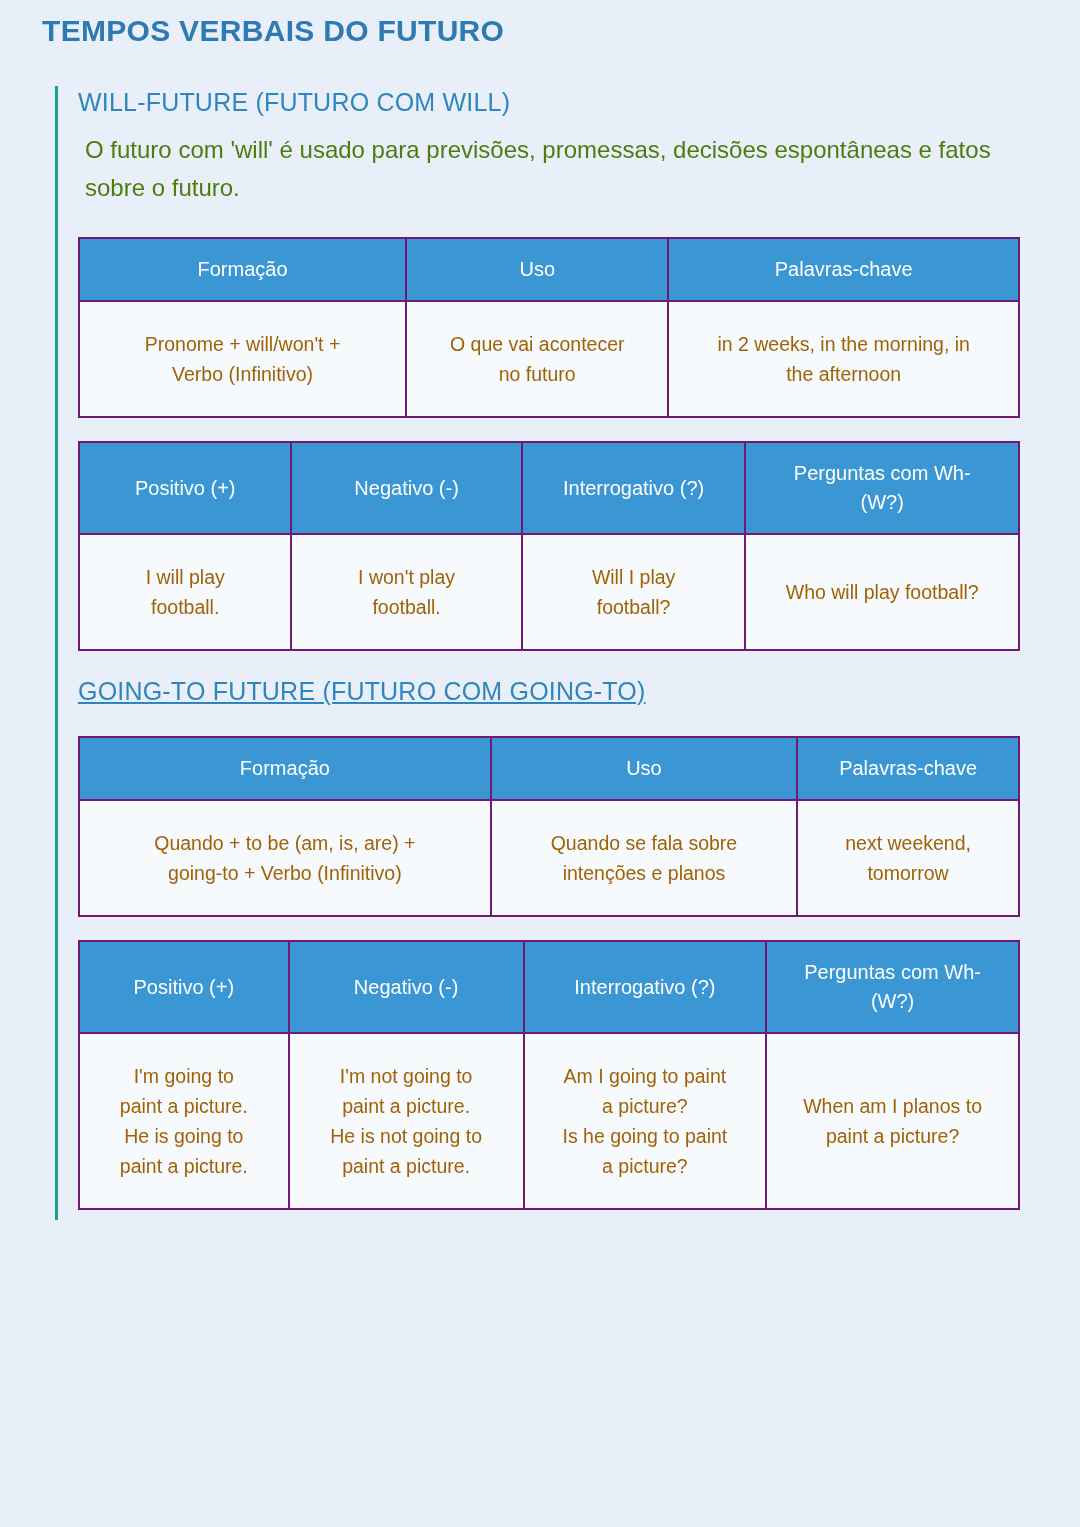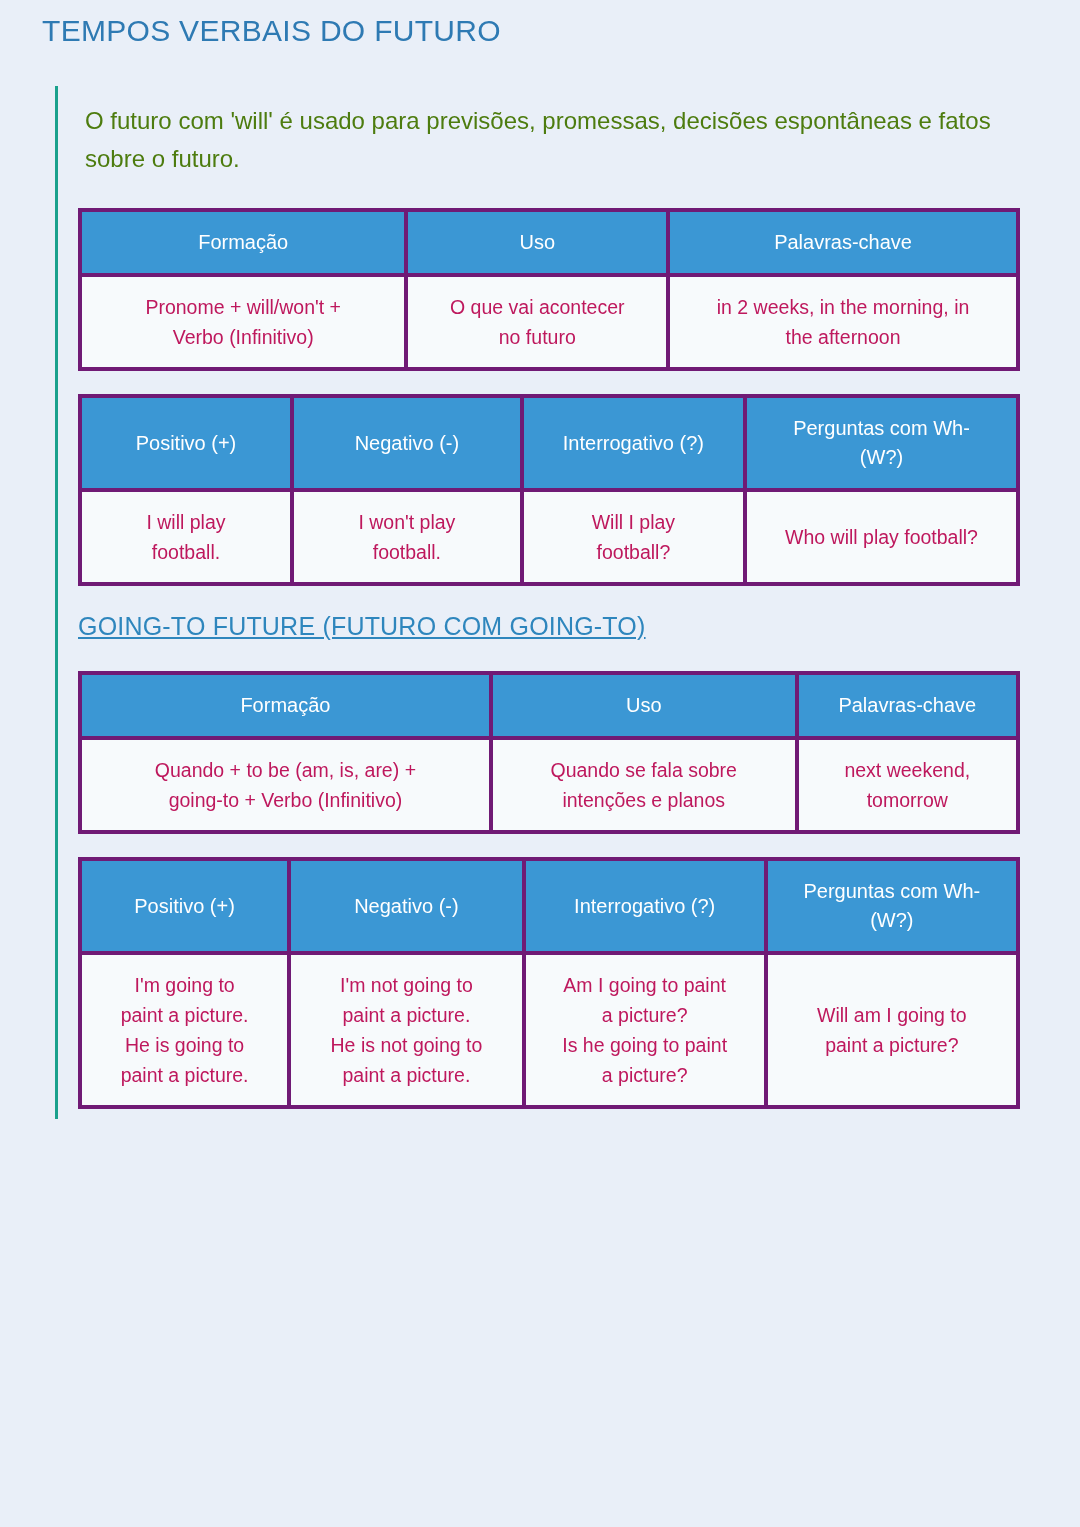--- a/index.html
+++ b/index.html
@@ -10,21 +10,21 @@
   body {
     width: 1080px;
     height: 1527px;
     background: #e9eff8;
     font-family: "Liberation Sans", sans-serif;
     overflow: hidden;
   }
   .page-title {
     margin: 14px 0 0 42px;
     font-size: 30px;
-    font-weight: 400;
+    font-weight: 700;
     letter-spacing: 0.3px;
     color: #2e7ab3;
   }
   .section {
     margin: 38px 60px 0 55px;
     border-left: 3px solid #1aa18d;
     padding: 2px 0 10px 20px;
   }
   .section-heading {
     margin: 0;
@@ -45,48 +45,49 @@
     color: #4d7c0f;
   }
   table {
     border-collapse: collapse;
     table-layout: fixed;
     width: 942px;
     margin-top: 30px;
   }
   table.forms { margin-top: 23px; }
   th, td {
-    border: 4px solid #701a75;
+    border: 2px solid #701a75;
     text-align: center;
     vertical-align: middle;
     white-space: pre-line;
   }
   th {
     background: #3b97d4;
     color: #ffffff;
     font-weight: 400;
     font-size: 20px;
     line-height: 29px;
     padding: 16px 8px;
   }
   td {
     background: #f7fafc;
-    color: #be185d;
+    color: #a16207;
     font-size: 19.5px;
     line-height: 30px;
-    padding: 15px 10px;
+    padding: 27px 10px;
   }
 </style>
 </head>
 <body>
 
 <h1 class="page-title">TEMPOS VERBAIS DO FUTURO</h1>
 
 <div class="section">
 
+  <h2 class="section-heading">WILL-FUTURE (FUTURO COM WILL)</h2>
   <p class="desc">O futuro com 'will' é usado para previsões, promessas, decisões espontâneas e fatos sobre o futuro.</p>
 
   <table>
     <colgroup>
         <col style="width:34.8%">
         <col style="width:27.9%">
         <col style="width:37.3%">
       </colgroup>
     <tbody>
         <tr>
@@ -178,19 +179,19 @@
 He is going to
 paint a picture.</td>
       <td>I'm not going to
 paint a picture.
 He is not going to
 paint a picture.</td>
       <td>Am I going to paint
 a picture?
 Is he going to paint
 a picture?</td>
-      <td>Will am I going to
+      <td>When am I planos to
 paint a picture?</td>
     </tr>
   </tbody>
     </table>
 
 </div>
 
 </body></html>

